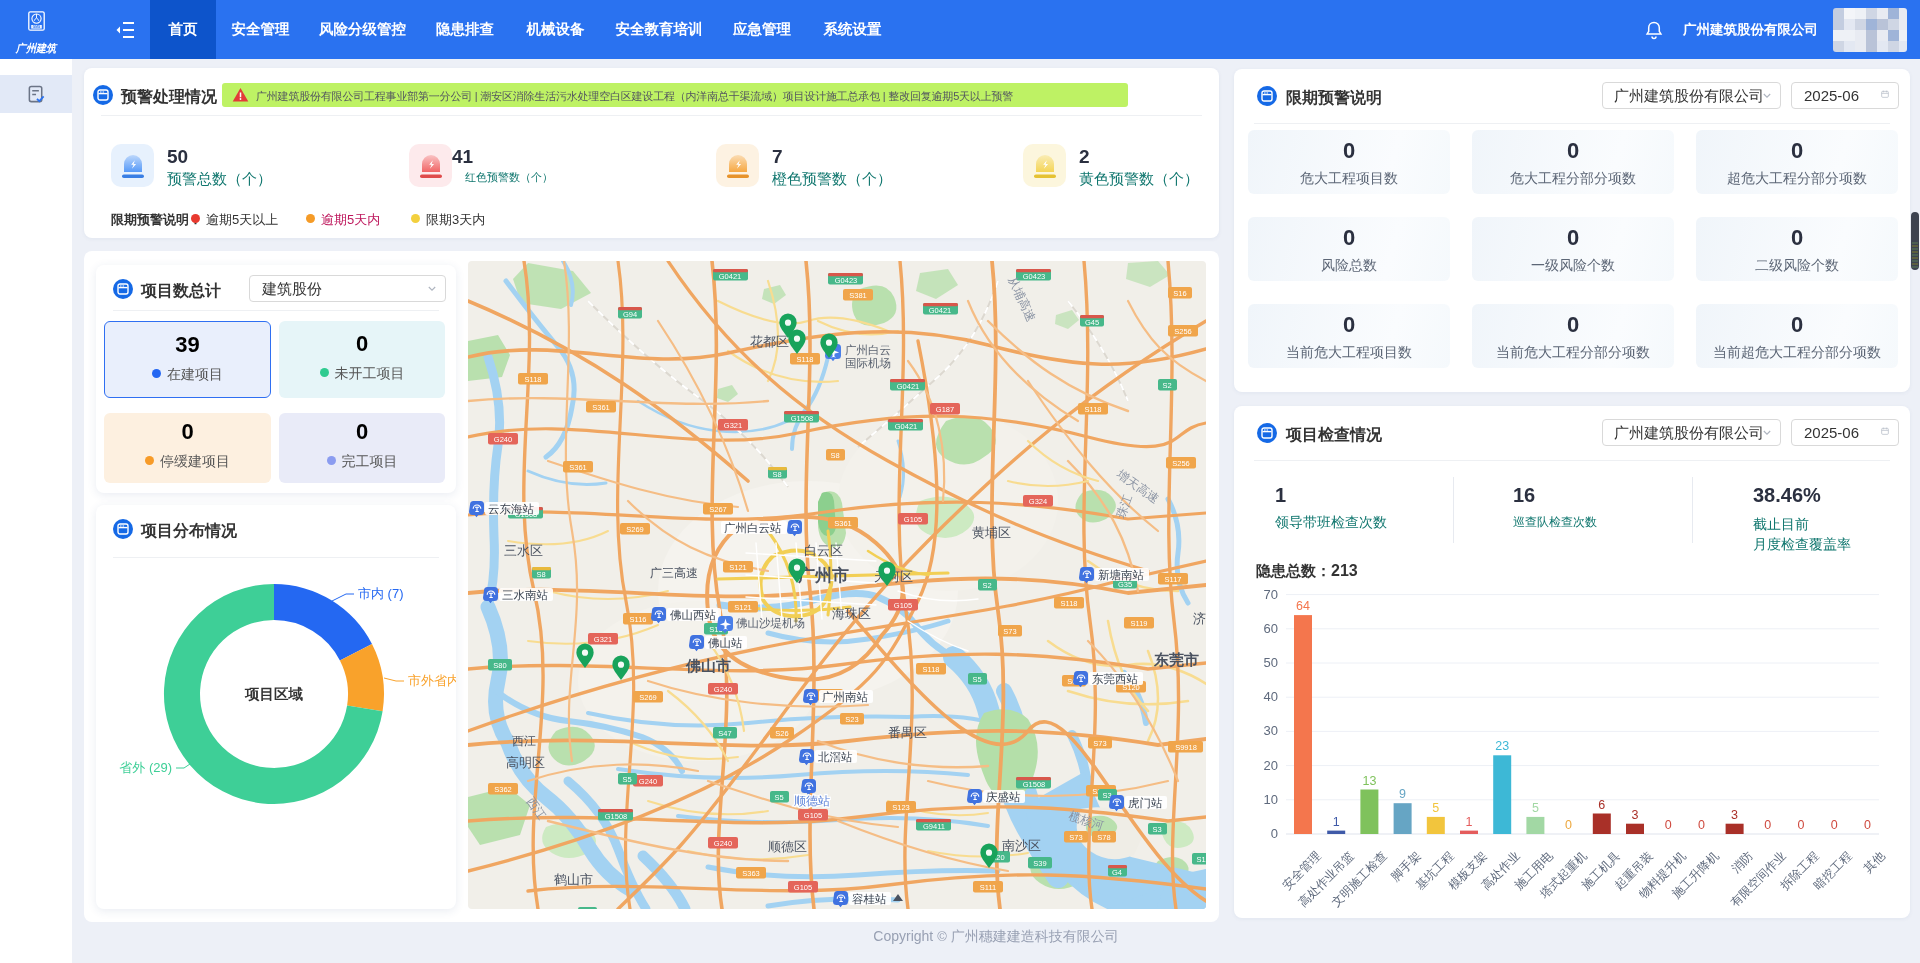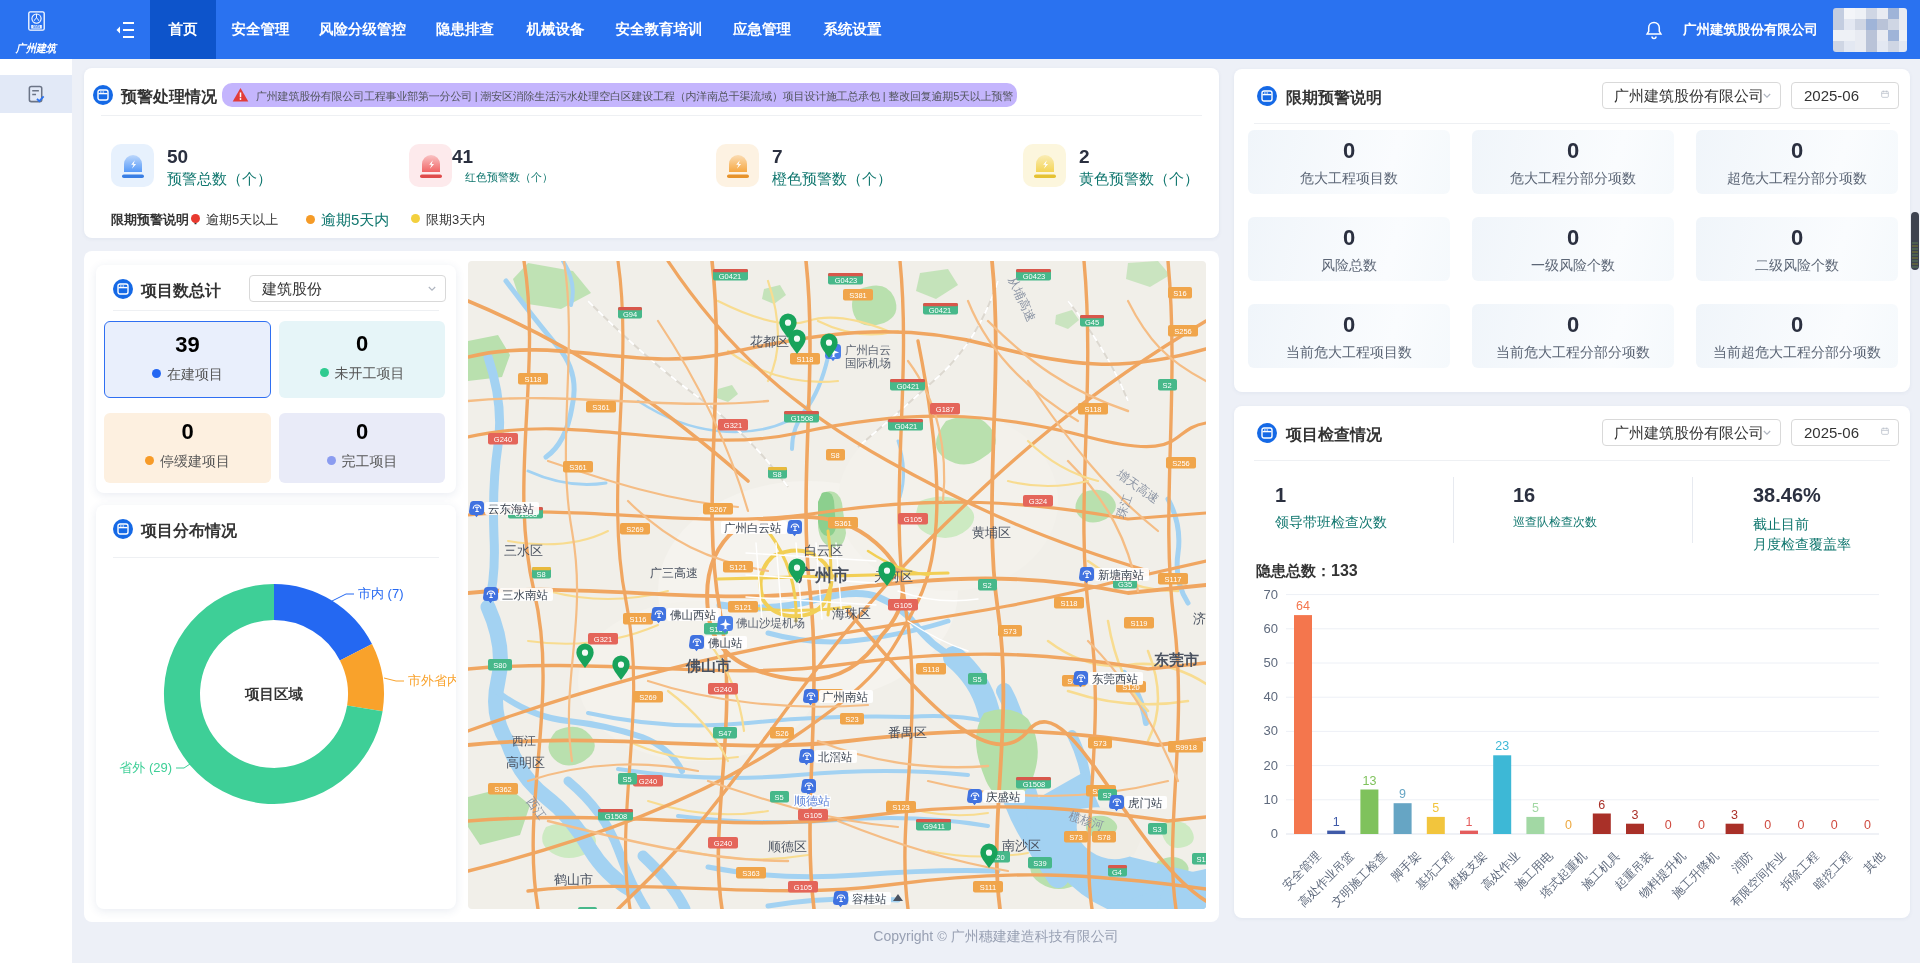--- a/index.html
+++ b/index.html
@@ -103,21 +103,21 @@
     </div>
   </div>
 <div class="card" style="left:84px;top:68px;width:1135px;height:170px">
     <div class="hicon" style="left:9px;top:17px"></div>
     <svg class="abs" style="left:13px;top:21px" width="12" height="12" viewBox="0 0 12 12">
       <rect x="1" y="1" width="10" height="10" rx="2" fill="none" stroke="#fff" stroke-width="1.4"></rect>
       <path d="M1.5 4.6h9" stroke="#fff" stroke-width="1.4"></path>
       <path d="M3 3h1.6M5.5 3h1.6" stroke="#fff" stroke-width="1"></path>
     </svg>
     <div class="htitle" style="left:37px;top:19px">预警处理情况</div>
-    <div class="abs" style="left:138px;top:15px;width:795px;height:24px;background:#c4b5fd;border-radius:10px;overflow:hidden">
+    <div class="abs" style="left:138px;top:15px;width:906px;height:24px;background:#bef264;border-radius:3px;overflow:hidden">
       <svg class="abs" style="left:10px;top:4px" width="17" height="16" viewBox="0 0 17 16">
         <path d="M8.5 1 16.3 14.6H.7z" fill="#e23c39"></path>
         <path d="M8.5 5.6v4.6" stroke="#fff" stroke-width="1.5"></path>
         <circle cx="8.5" cy="12" r=".9" fill="#fff"></circle>
       </svg>
       <div class="abs" style="left:34px;top:5.5px;font-size:11px;letter-spacing:-.2px;color:#53565f;white-space:nowrap">广州建筑股份有限公司工程事业部第一分公司 | 潮安区消除生活污水处理空白区建设工程（内洋南总干渠流域）项目设计施工总承包 | 整改回复逾期5天以上预警</div>
     </div>
     <div class="hr" style="left:17px;top:47px;width:1101px"></div>
     <div class="wicon" style="left:27px;top:76px;background:#e7f1fd"></div>
     <svg class="abs" style="left:36px;top:84px" width="26" height="30" viewBox="0 0 26 30">
@@ -170,21 +170,21 @@
         </linearGradient>
       </defs>
       <path d="M4 20 L4 12 A9 9 0 0 1 22 12 L22 20 Z" fill="url(#gr939)"></path>
       <path d="M14.8 8.2l-3.6 4.6h2.4l-1.7 4 4.2-4.9h-2.4z" fill="#fff"></path>
       <rect x="2" y="22.5" width="22" height="3.6" rx="1.8" fill="#e0b915" opacity=".85"></rect>
     </svg>
     <div class="num abs" style="left:995px;top:78px;font-size:19px">2</div>
     <div class="lbl abs" style="left:995px;top:102px;font-size:15px">黄色预警数（个）</div>
     <div class="abs" style="left:27px;top:143px;font-size:13px;color:#333;font-weight:bold">限期预警说明：</div>
     <div class="abs" style="left:107px;top:143px;font-size:13px;color:#333"><span class="dot" style="background:#e8392f"></span>逾期5天以上</div>
-    <div class="abs" style="left:222px;top:143px;font-size:15px;color:#0f766e"><span class="dot" style="background:#f59b27"></span>逾期5天内</div>
+    <div class="abs" style="left:222px;top:143px;font-size:13px;color:#be185d"><span class="dot" style="background:#f59b27"></span>逾期5天内</div>
     <div class="abs" style="left:327px;top:143px;font-size:13px;color:#333"><span class="dot" style="background:#f3d03e"></span>限期3天内</div>
   </div>
 <div class="card" style="left:84px;top:251px;width:1135px;height:671px;box-shadow:none">
     <div class="card" style="left:12px;top:14px;width:360px;height:228px;box-shadow:0 2px 10px rgba(40,70,130,.10)">
       <div class="hicon" style="left:17px;top:14px"></div>
       <svg class="abs" style="left:21px;top:18px" width="12" height="12" viewBox="0 0 12 12">
         <rect x="1" y="1" width="10" height="10" rx="2" fill="none" stroke="#fff" stroke-width="1.4"></rect>
         <path d="M1.5 4.6h9" stroke="#fff" stroke-width="1.4"></path>
         <path d="M3 3h1.6M5.5 3h1.6" stroke="#fff" stroke-width="1"></path>
       </svg>
@@ -947,21 +947,21 @@
       </svg></div>
     <div class="hr" style="left:20px;top:54px;width:636px"></div>
     <div class="num abs" style="left:41px;top:78px;font-size:20px">1</div>
     <div class="lbl abs" style="left:41px;top:108px;font-size:14px">领导带班检查次数</div>
     <div class="vline" style="left:219px;top:71px;height:66px"></div>
     <div class="num abs" style="left:279px;top:78px;font-size:20px">16</div>
     <div class="lbl abs" style="left:279px;top:108px;font-size:12px">巡查队检查次数</div>
     <div class="vline" style="left:458px;top:71px;height:66px"></div>
     <div class="num abs" style="left:519px;top:78px;font-size:20px">38.46%</div>
     <div class="lbl abs" style="left:519px;top:108px;font-size:14px;line-height:20px">截止目前<br>月度检查覆盖率</div>
-    <div class="abs" style="left:22px;top:156px;font-size:15px;font-weight:bold;color:#333">隐患总数：<span style="font-size:16px">133</span></div>
+    <div class="abs" style="left:22px;top:156px;font-size:15px;font-weight:bold;color:#333">隐患总数：<span style="font-size:16px">213</span></div>
     <svg class="abs" style="left:0;top:180px" width="676" height="330" viewBox="0 0 676 330">
       <text x="44" y="252.0" font-size="13" fill="#5f6a7d" text-anchor="end">0</text>
       <line x1="52" y1="213.8" x2="645" y2="213.8" stroke="#edf0f6" stroke-width="1"></line>
       <text x="44" y="217.8" font-size="13" fill="#5f6a7d" text-anchor="end">10</text>
       <line x1="52" y1="179.6" x2="645" y2="179.6" stroke="#edf0f6" stroke-width="1"></line>
       <text x="44" y="183.6" font-size="13" fill="#5f6a7d" text-anchor="end">20</text>
       <line x1="52" y1="145.4" x2="645" y2="145.4" stroke="#edf0f6" stroke-width="1"></line>
       <text x="44" y="149.4" font-size="13" fill="#5f6a7d" text-anchor="end">30</text>
       <line x1="52" y1="111.2" x2="645" y2="111.2" stroke="#edf0f6" stroke-width="1"></line>
       <text x="44" y="115.2" font-size="13" fill="#5f6a7d" text-anchor="end">40</text>

